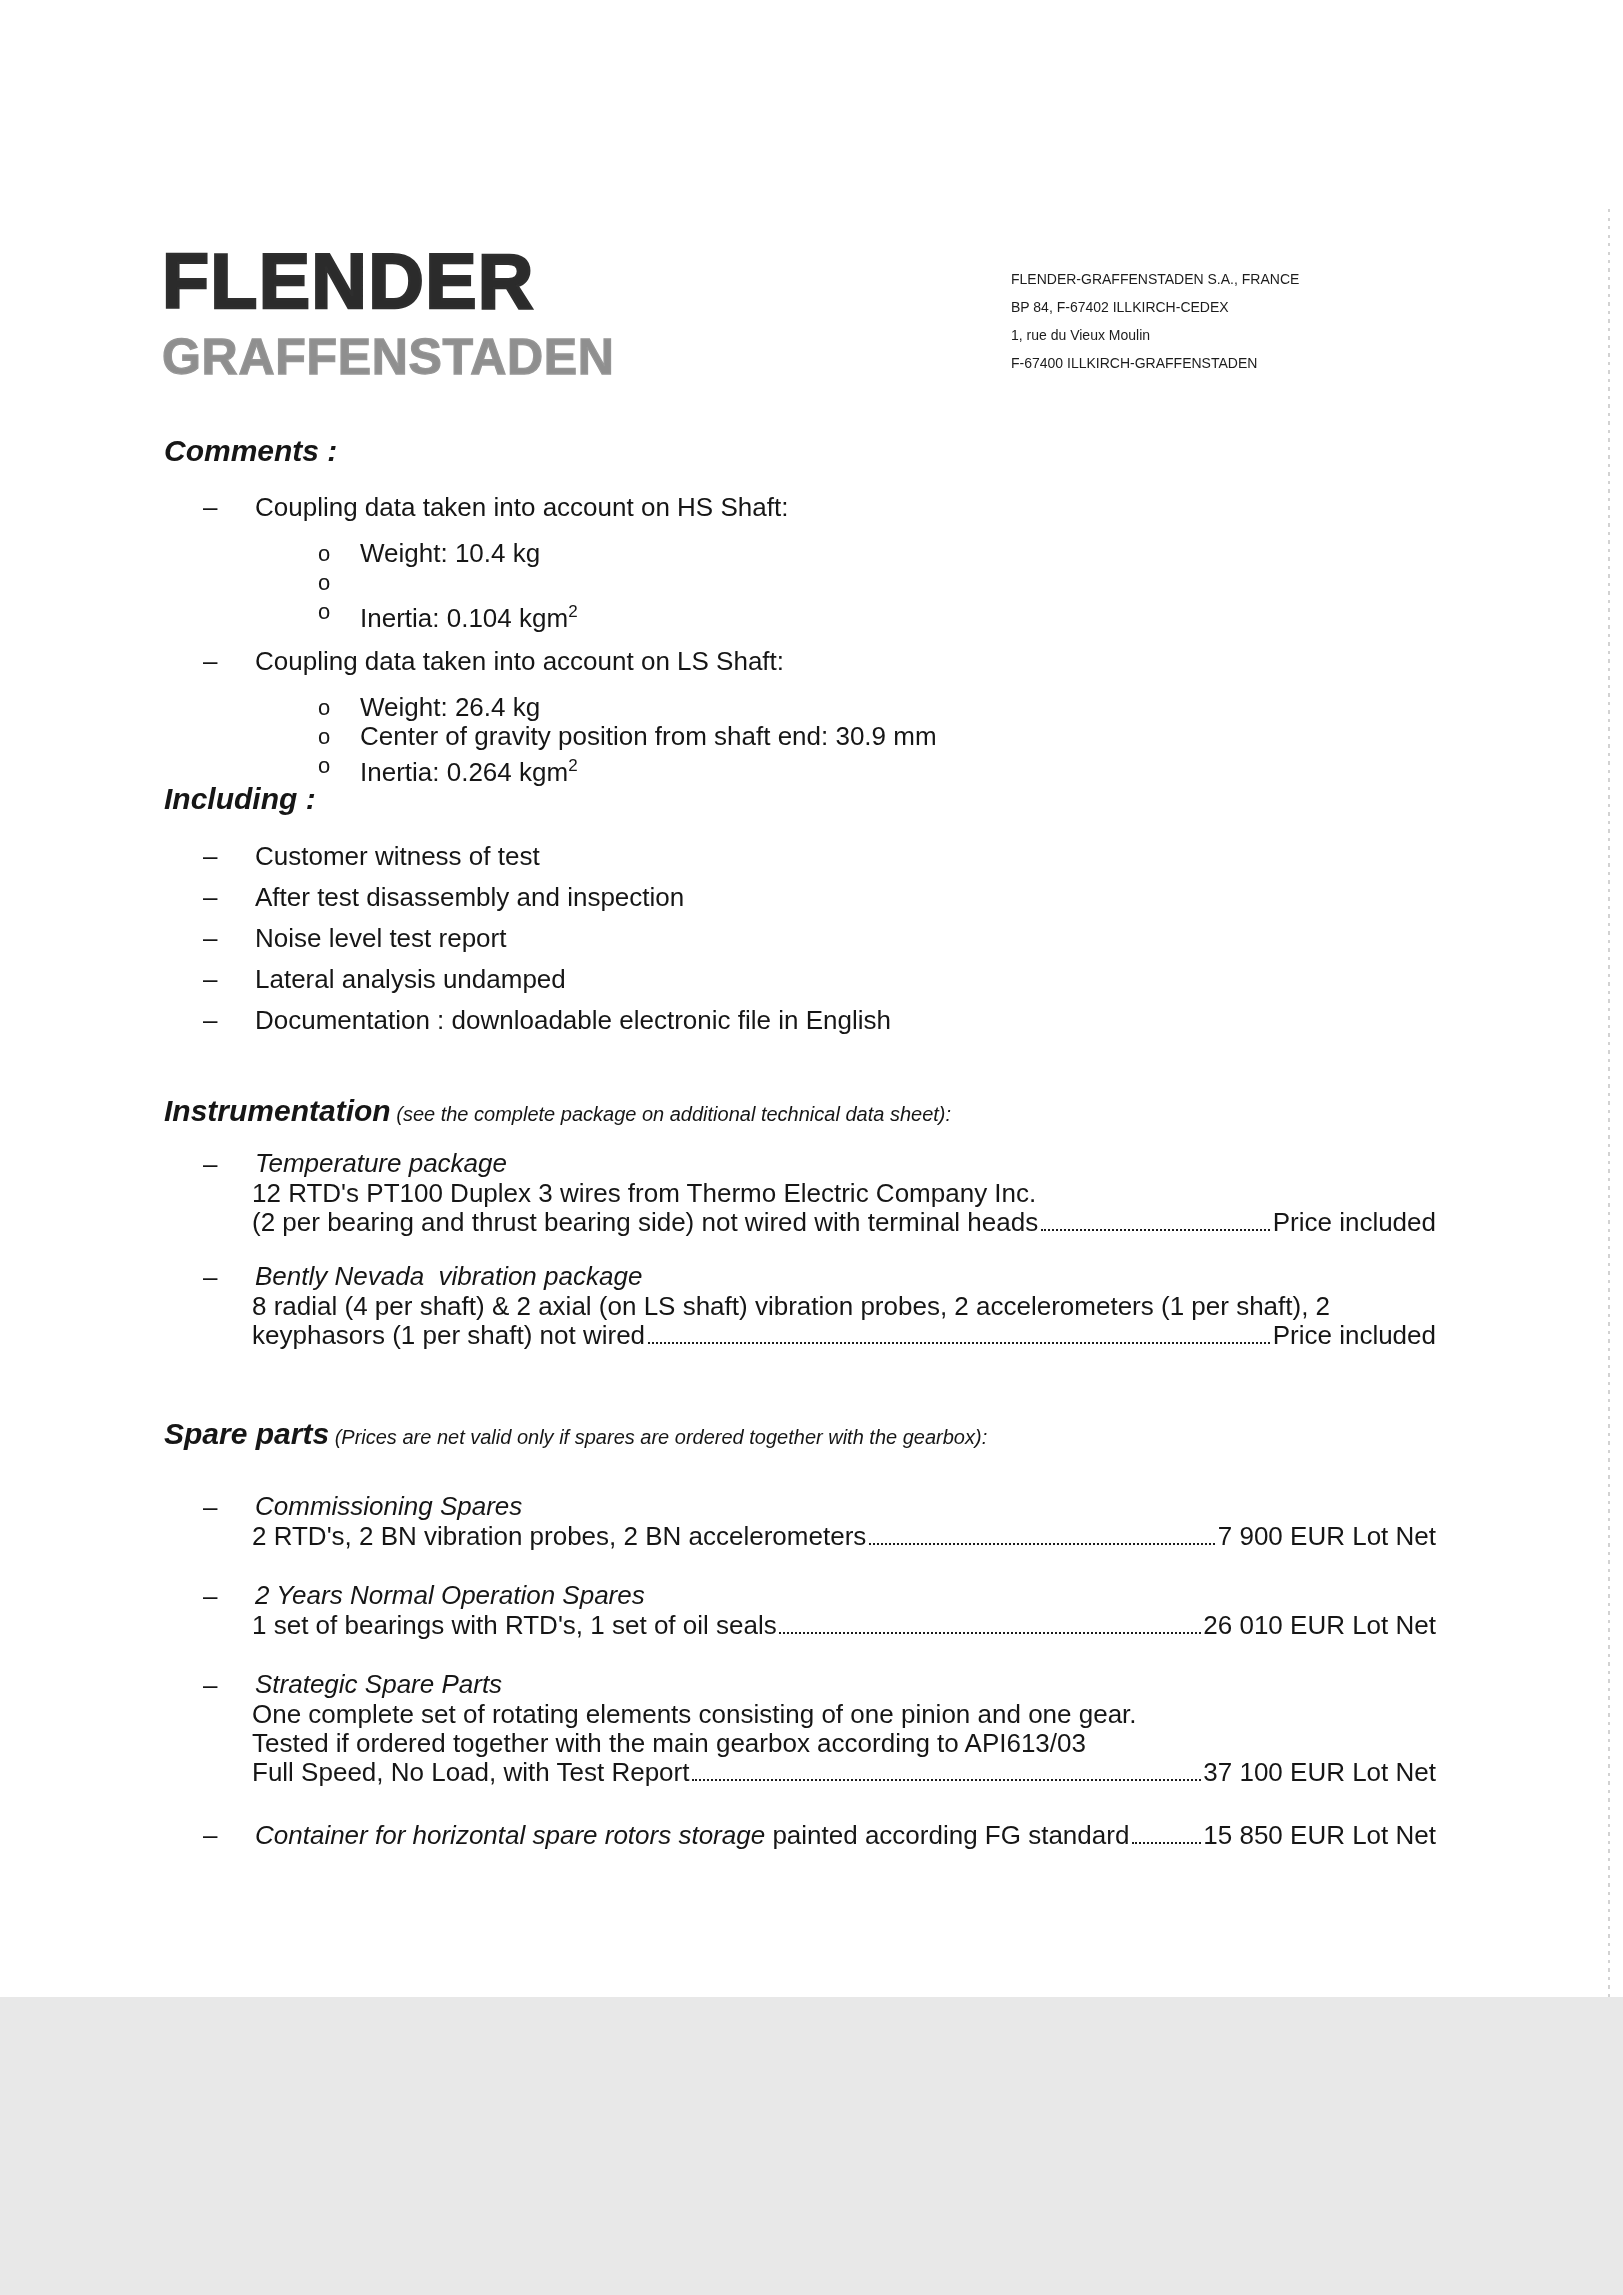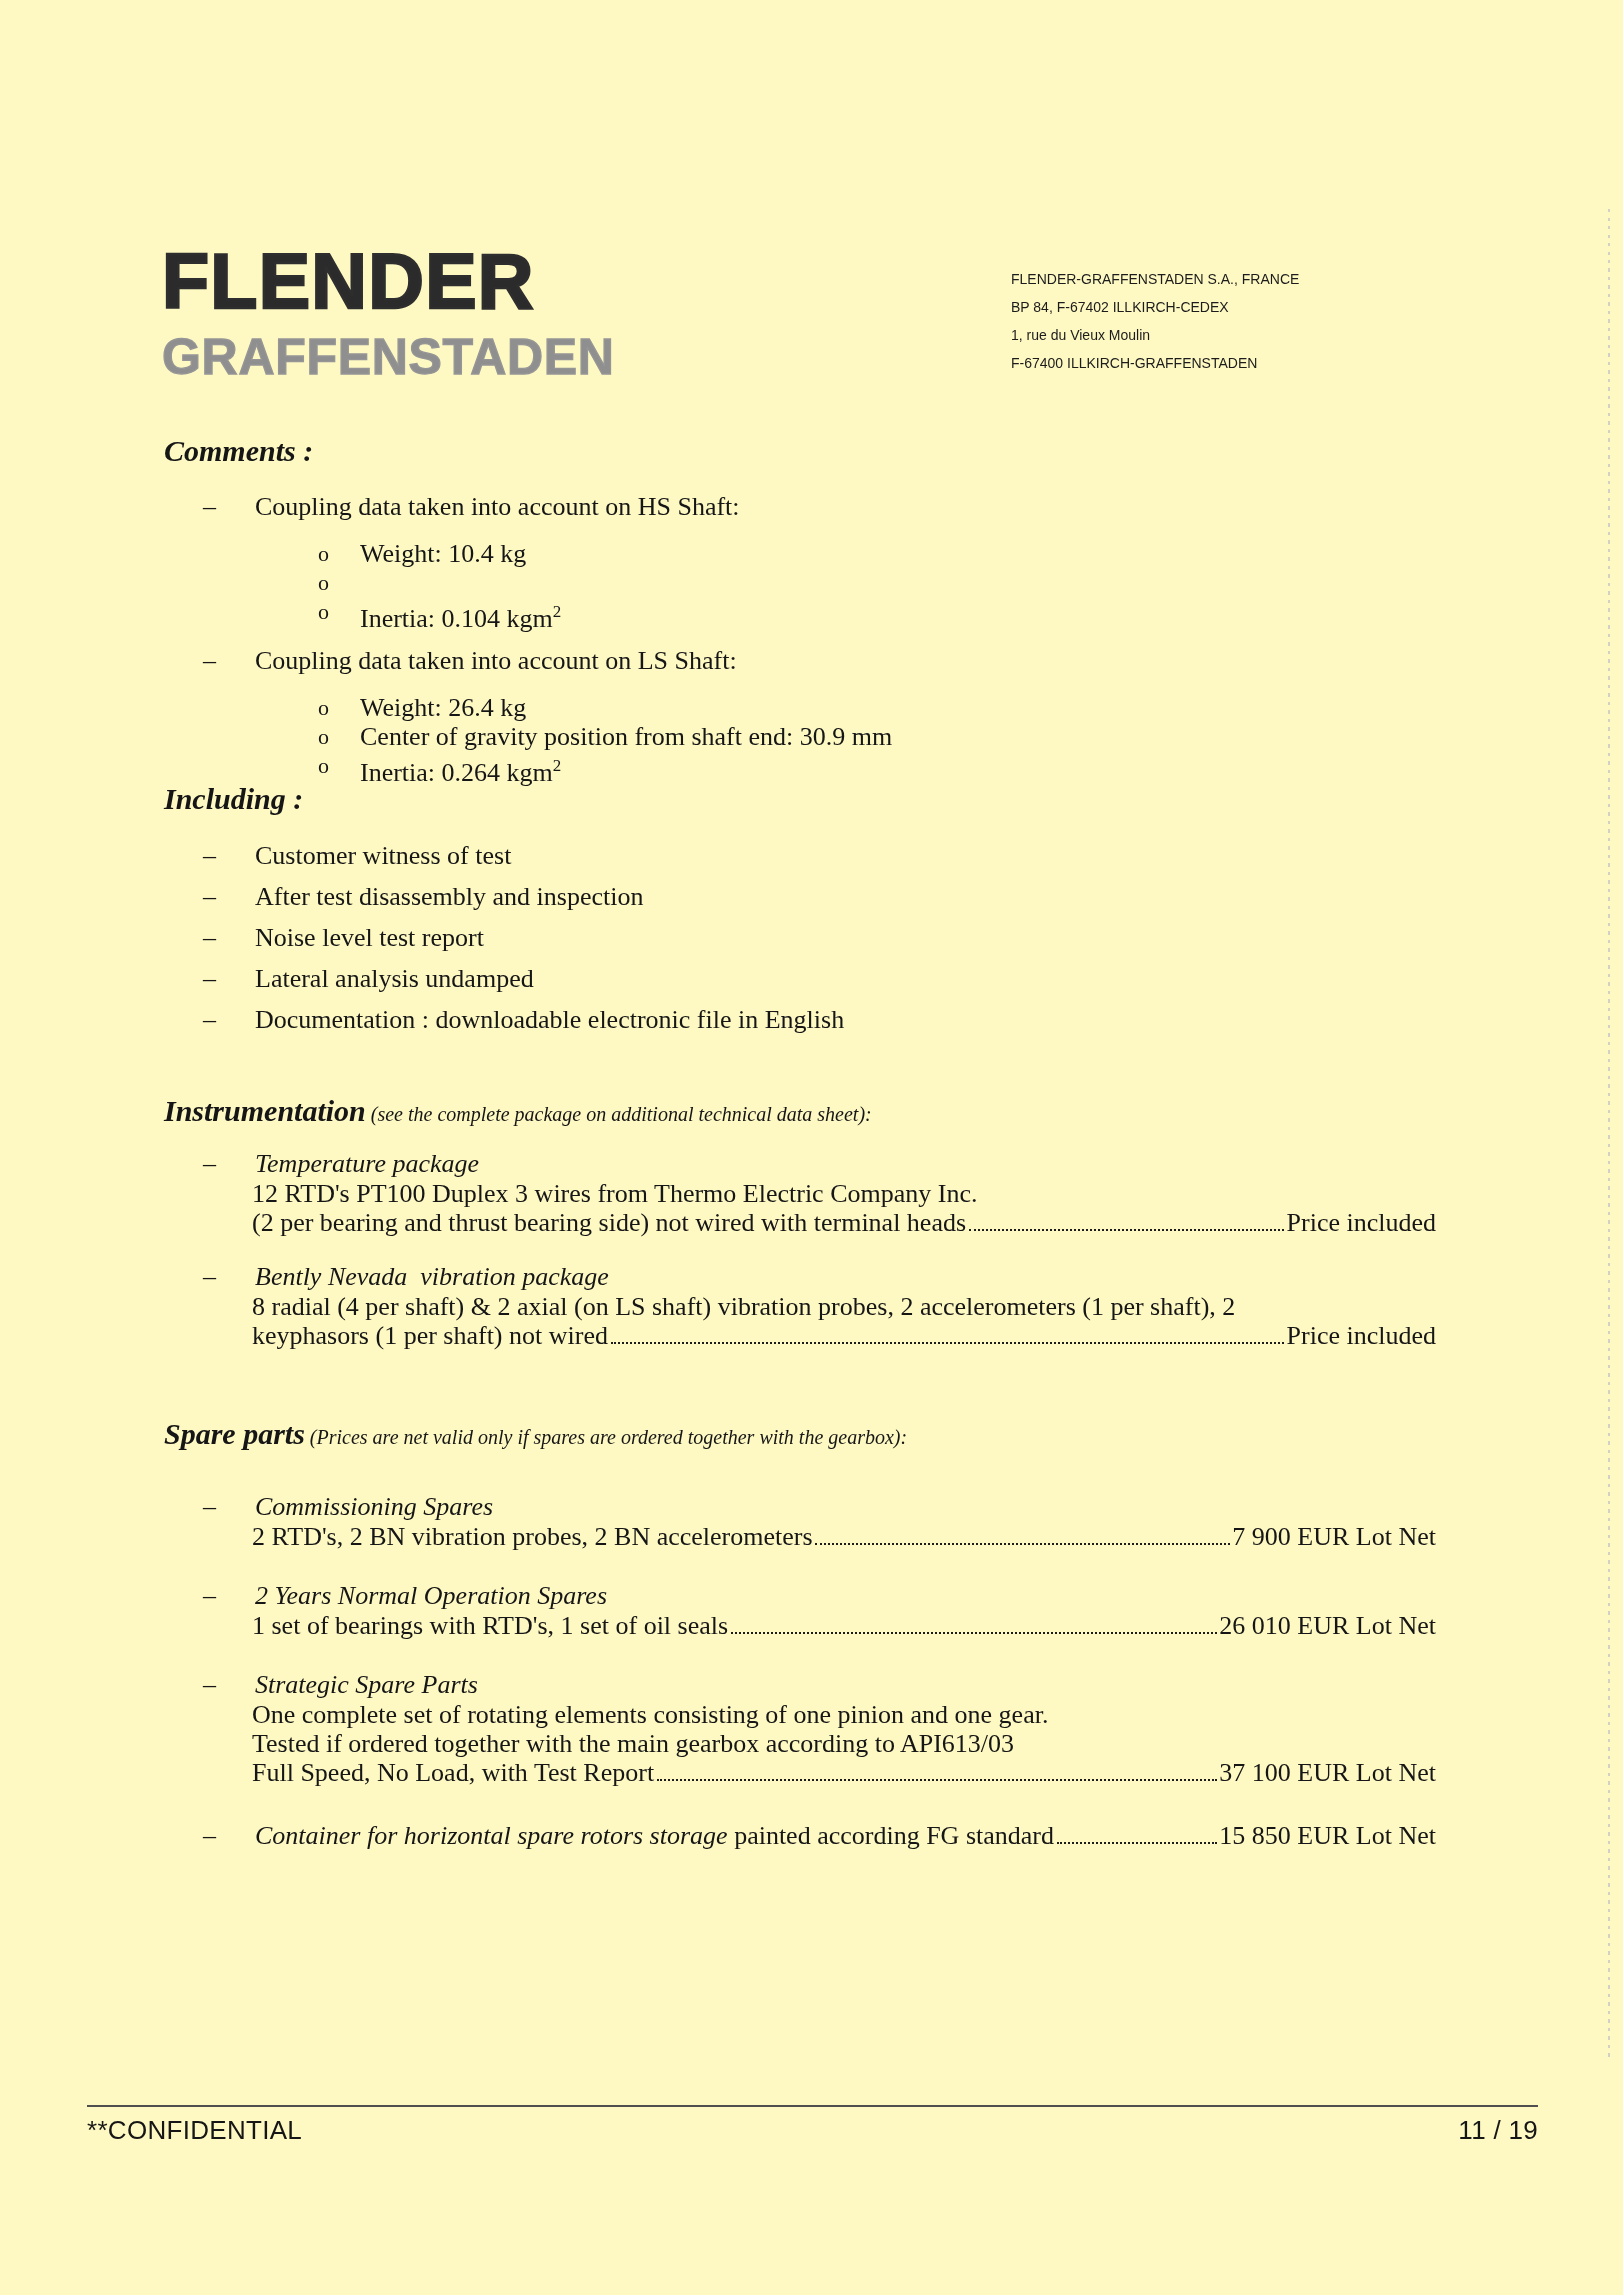--- a/index.html
+++ b/index.html
@@ -1,32 +1,32 @@
 <!DOCTYPE html>
 <html style="font-size:10.5px"><head>
 <meta charset="utf-8">
 <style>
   html,body{margin:0;padding:0;background:#e8e8e8;}
   .page{
-    position:relative;width:1623px;height:2295px;background:#fef9c3;
+    position:relative;width:1623px;height:1997px;background:#ffffff;
     font-family:"Liberation Sans",sans-serif;color:#161616;overflow:hidden;
   }
   
   .artifact{
     position:absolute;left:1608px;top:209px;width:2px;height:1851px;
     background:repeating-linear-gradient(to bottom,#c7c7c7 0 3.3px,transparent 3.3px 8.5px);
     opacity:.8;
   }
   
   .logo{position:absolute;left:162px;top:243px;line-height:1;}
   .logo1{font-size:77px;font-weight:900;color:#2b2b2b;-webkit-text-stroke:2.6px #2e2e2e;letter-spacing:1.3px;}
   .logo2{margin-top:11.8px;font-size:50px;font-weight:900;color:#8f8f8f;-webkit-text-stroke:1.3px #969696;letter-spacing:0.7px;}
   .address{position:absolute;left:1011px;top:265px;font-size:14px;line-height:28px;color:#1c1c1c;}
   
-  .sec{position:absolute;left:164px;width:1272px;font-size:26px;font-family:Liberation Serif, serif;}
+  .sec{position:absolute;left:164px;width:1272px;font-size:26px;}
   .sec-comments{top:434px;}
   .sec-including{top:782px;}
   .sec-instr{top:1094px;}
   .sec-spare{top:1417px;}
   .heading{font-size:30px;font-weight:bold;font-style:italic;line-height:1.1;margin:0;}
   .heading .note{font-weight:normal;font-size:20px;}
   .sec-comments .heading{margin-bottom:25px;}
   .sec-including .heading{margin-bottom:26px;}
   .sec-instr .heading{margin-bottom:22px;}
   .sec-spare .heading{margin-bottom:42px;}

